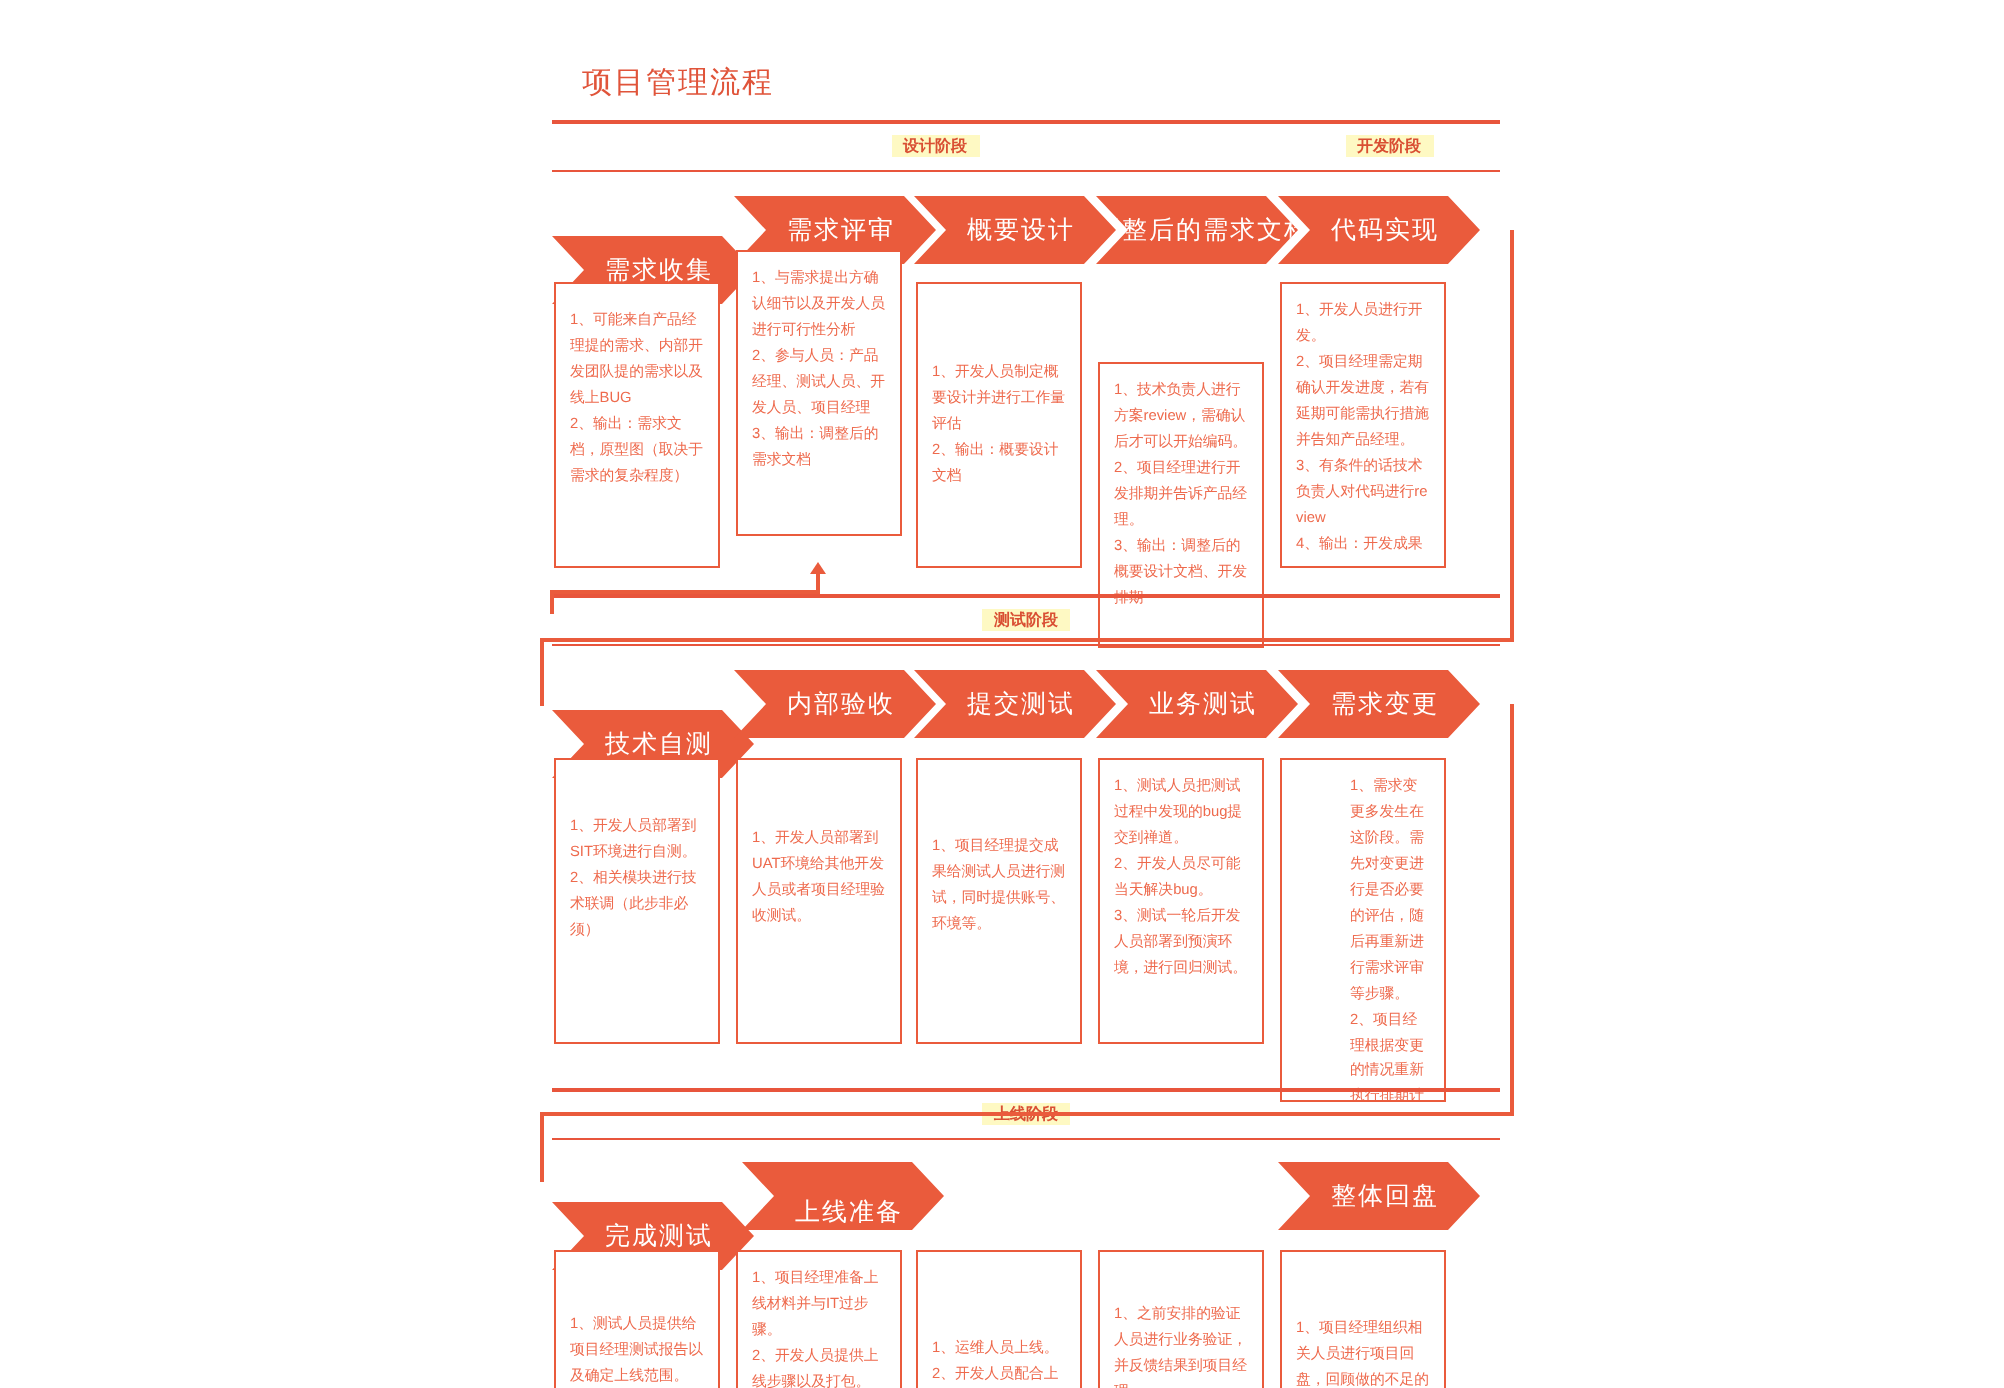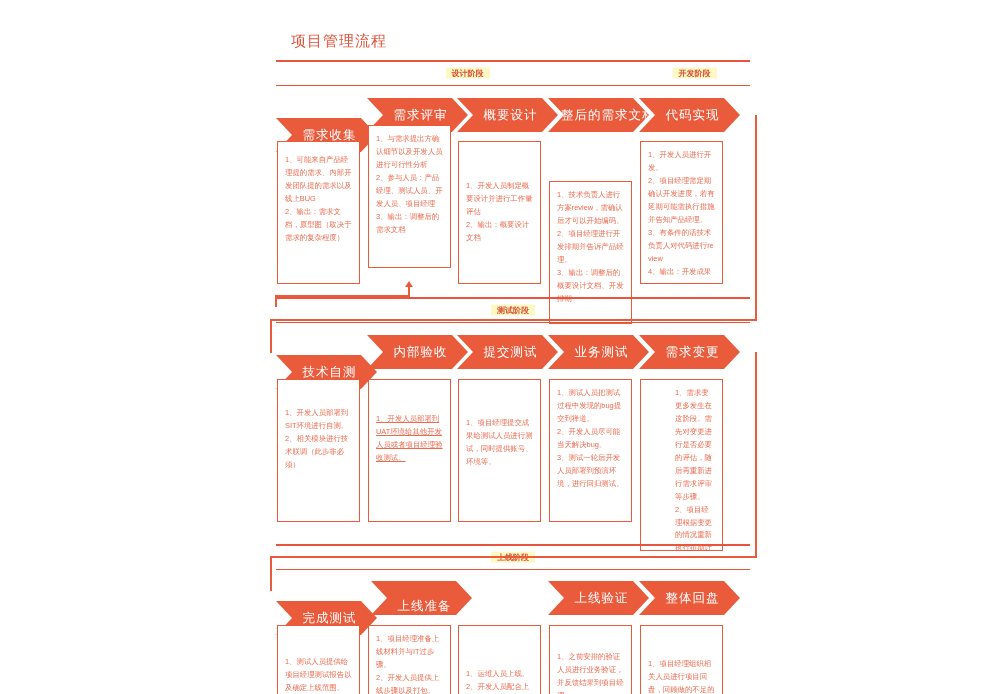--- a/index.html
+++ b/index.html
@@ -130,21 +130,21 @@
       <span>技术自测</span>
     </div>
     <div class="card" style="left: 277px; top: 379px; width: 83px; height: 143px; padding-top: 27px;">
       <div style="white-space: pre-wrap;">1、开发人员部署到SIT环境进行自测。
 2、相关模块进行技术联调（此步非必须）</div>
     </div>
     <div class="chev" style="left: 367px; top: 335px; width: 95px;">
       <span>内部验收</span>
     </div>
     <div class="card" style="left: 368px; top: 379px; width: 83px; height: 143px; padding-top: 33px;">
-      <div style="white-space: pre-wrap; text-decoration: underline;">1、开发人员部署到UAT环境给其他开发人员或者项目经理验收测试。</div>
+      <div style="white-space: pre-wrap;">1、开发人员部署到UAT环境给其他开发人员或者项目经理验收测试。</div>
     </div>
     <div class="chev" style="left: 457px; top: 335px; width: 95px;">
       <span>提交测试</span>
     </div>
     <div class="card" style="left: 458px; top: 379px; width: 83px; height: 143px; padding-top: 37px;">
       <div style="white-space: pre-wrap;">1、项目经理提交成果给测试人员进行测试，同时提供账号、环境等。</div>
     </div>
     <div class="chev" style="left: 548px; top: 335px; width: 95px;">
       <span>业务测试</span>
     </div>
@@ -174,23 +174,20 @@
     <div class="chev" style="left: 371px; top: 581px; width: 95px; align-items: flex-end;">
       <span>上线准备</span>
     </div>
     <div class="card" style="left: 368px; top: 625px; width: 83px; height: 143px;">
       <div style="white-space: pre-wrap;">1、项目经理准备上线材料并与IT过步骤。
 2、开发人员提供上线步骤以及打包。</div>
     </div>
     <div class="card" style="left: 458px; top: 625px; width: 83px; height: 143px; padding-top: 42px;">
       <div style="white-space: pre-wrap;">1、运维人员上线。
 2、开发人员配合上线。</div>
-    </div>
-    <div class="chev" style="left: 548px; top: 581px; width: 95px;">
-      <span>上线验证</span>
     </div>
     <div class="card" style="left: 549px; top: 625px; width: 83px; height: 143px; padding-top: 25px;">
       <div style="white-space: pre-wrap;">1、之前安排的验证人员进行业务验证，并反馈结果到项目经理。</div>
     </div>
     <div class="chev" style="left: 639px; top: 581px; width: 95px;">
       <span>整体回盘</span>
     </div>
     <div class="card" style="left: 640px; top: 625px; width: 83px; height: 143px; padding-top: 32px;">
       <div style="white-space: pre-wrap;">1、项目经理组织相关人员进行项目回盘，回顾做的不足的地方。</div>
     </div>

